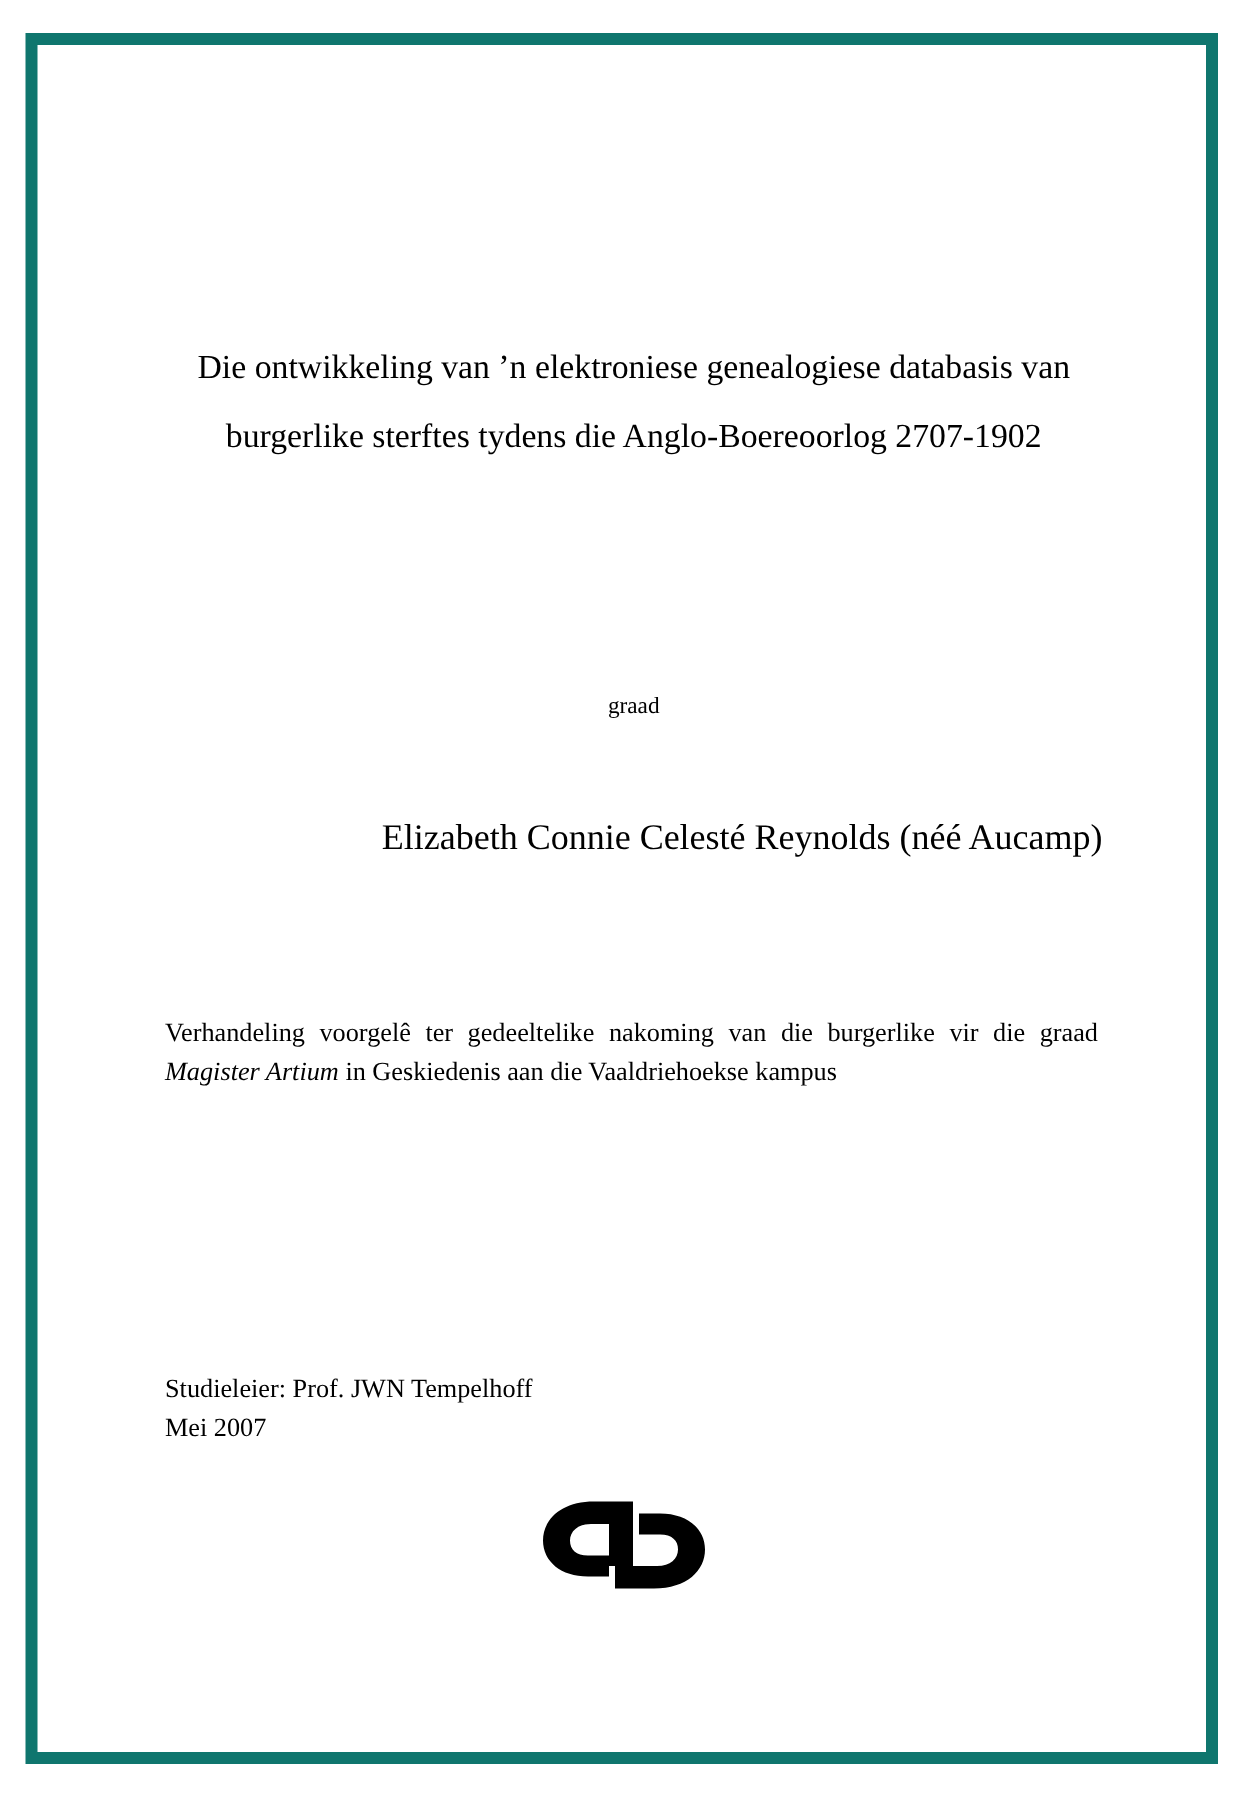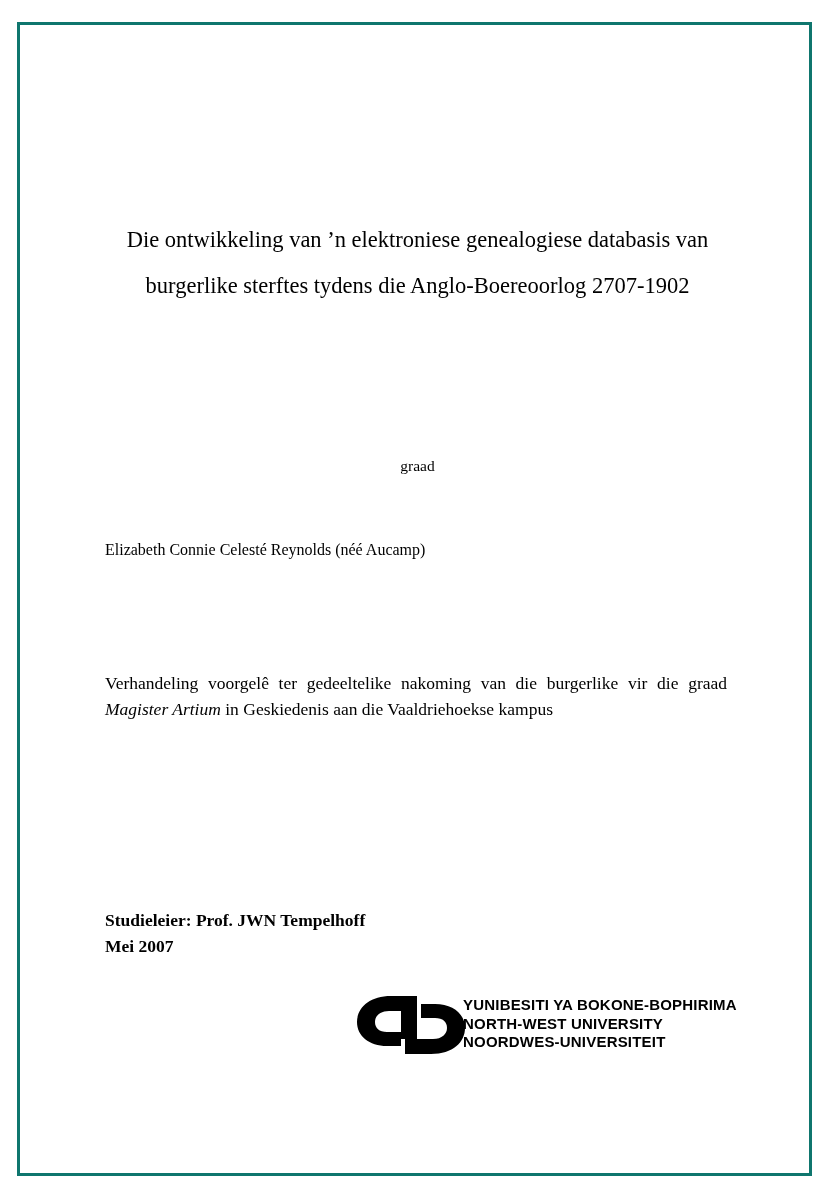--- a/index.html
+++ b/index.html
@@ -13,21 +13,21 @@
     font-family: "Liberation Serif", serif;
     color: #000000;
     overflow: hidden;
   }
   .page {
     position: absolute;
     left: 17px;
     top: 22px;
     width: 795px;
     height: 1154px;
-    border: 3px solid #0f766e;
+    border: 8px solid #0f766e;
     background: #ffffff;
     box-sizing: border-box;
   }
   .inner {
     position: absolute;
     left: 85px;
     top: 0;
     width: 625px;
     height: 100%;
   }
@@ -50,22 +50,22 @@
     left: 0;
     width: 625px;
     text-align: center;
     font-size: 15.5px;
   }
   .author {
     position: absolute;
     top: 516px;
     left: 0;
     width: 625px;
-    text-align: left;
-    font-size: 16px;
+    text-align: right;
+    font-size: 24px;
   }
   .statement {
     position: absolute;
     top: 645px;
     left: 0;
     width: 622px;
     font-size: 17.5px;
     line-height: 26px;
     text-align: justify;
   }
@@ -78,21 +78,20 @@
   .supervisor {
     position: absolute;
     top: 882px;
     left: 0;
     width: 625px;
     font-size: 17.5px;
     line-height: 26px;
   }
   .supervisor span {
     display: block;
-    font-weight: bold;
   }
   .logo-wrap {
     position: absolute;
     top: 965px;
     left: 140px;
     width: 420px;
     height: 70px;
   }
   .logo-mark {
     position: absolute;
@@ -139,21 +138,16 @@
       <span>Studieleier: Prof. JWN Tempelhoff</span>
       <span>Mei 2007</span>
     </div>
 
     <div class="logo-wrap">
       <svg class="logo-mark" viewBox="0 0 112 62">
         <path d="M36 2 C14 2, 2 14, 2 28 C2 42, 14 52, 32 52 L46 52 L46 38 L32 38 C24 38, 20 34, 20 28 C20 22, 25 17, 34 17 L62 17 L62 2 Z" fill="#000000"></path>
         <path d="M76 60 C98 60, 110 48, 110 34 C110 20, 98 10, 80 10 L66 10 L66 24 L80 24 C88 24, 92 28, 92 34 C92 40, 87 45, 78 45 L50 45 L50 60 Z" fill="#000000"></path>
         <rect x="46" y="17" width="16" height="28" fill="#000000"></rect>
       </svg>
-      <div class="logo-text">
-        <span>YUNIBESITI YA BOKONE-BOPHIRIMA</span>
-        <span>NORTH-WEST UNIVERSITY</span>
-        <span>NOORDWES-UNIVERSITEIT</span>
-      </div>
     </div>
 
   </div>
 </div>
 
 </body></html>

